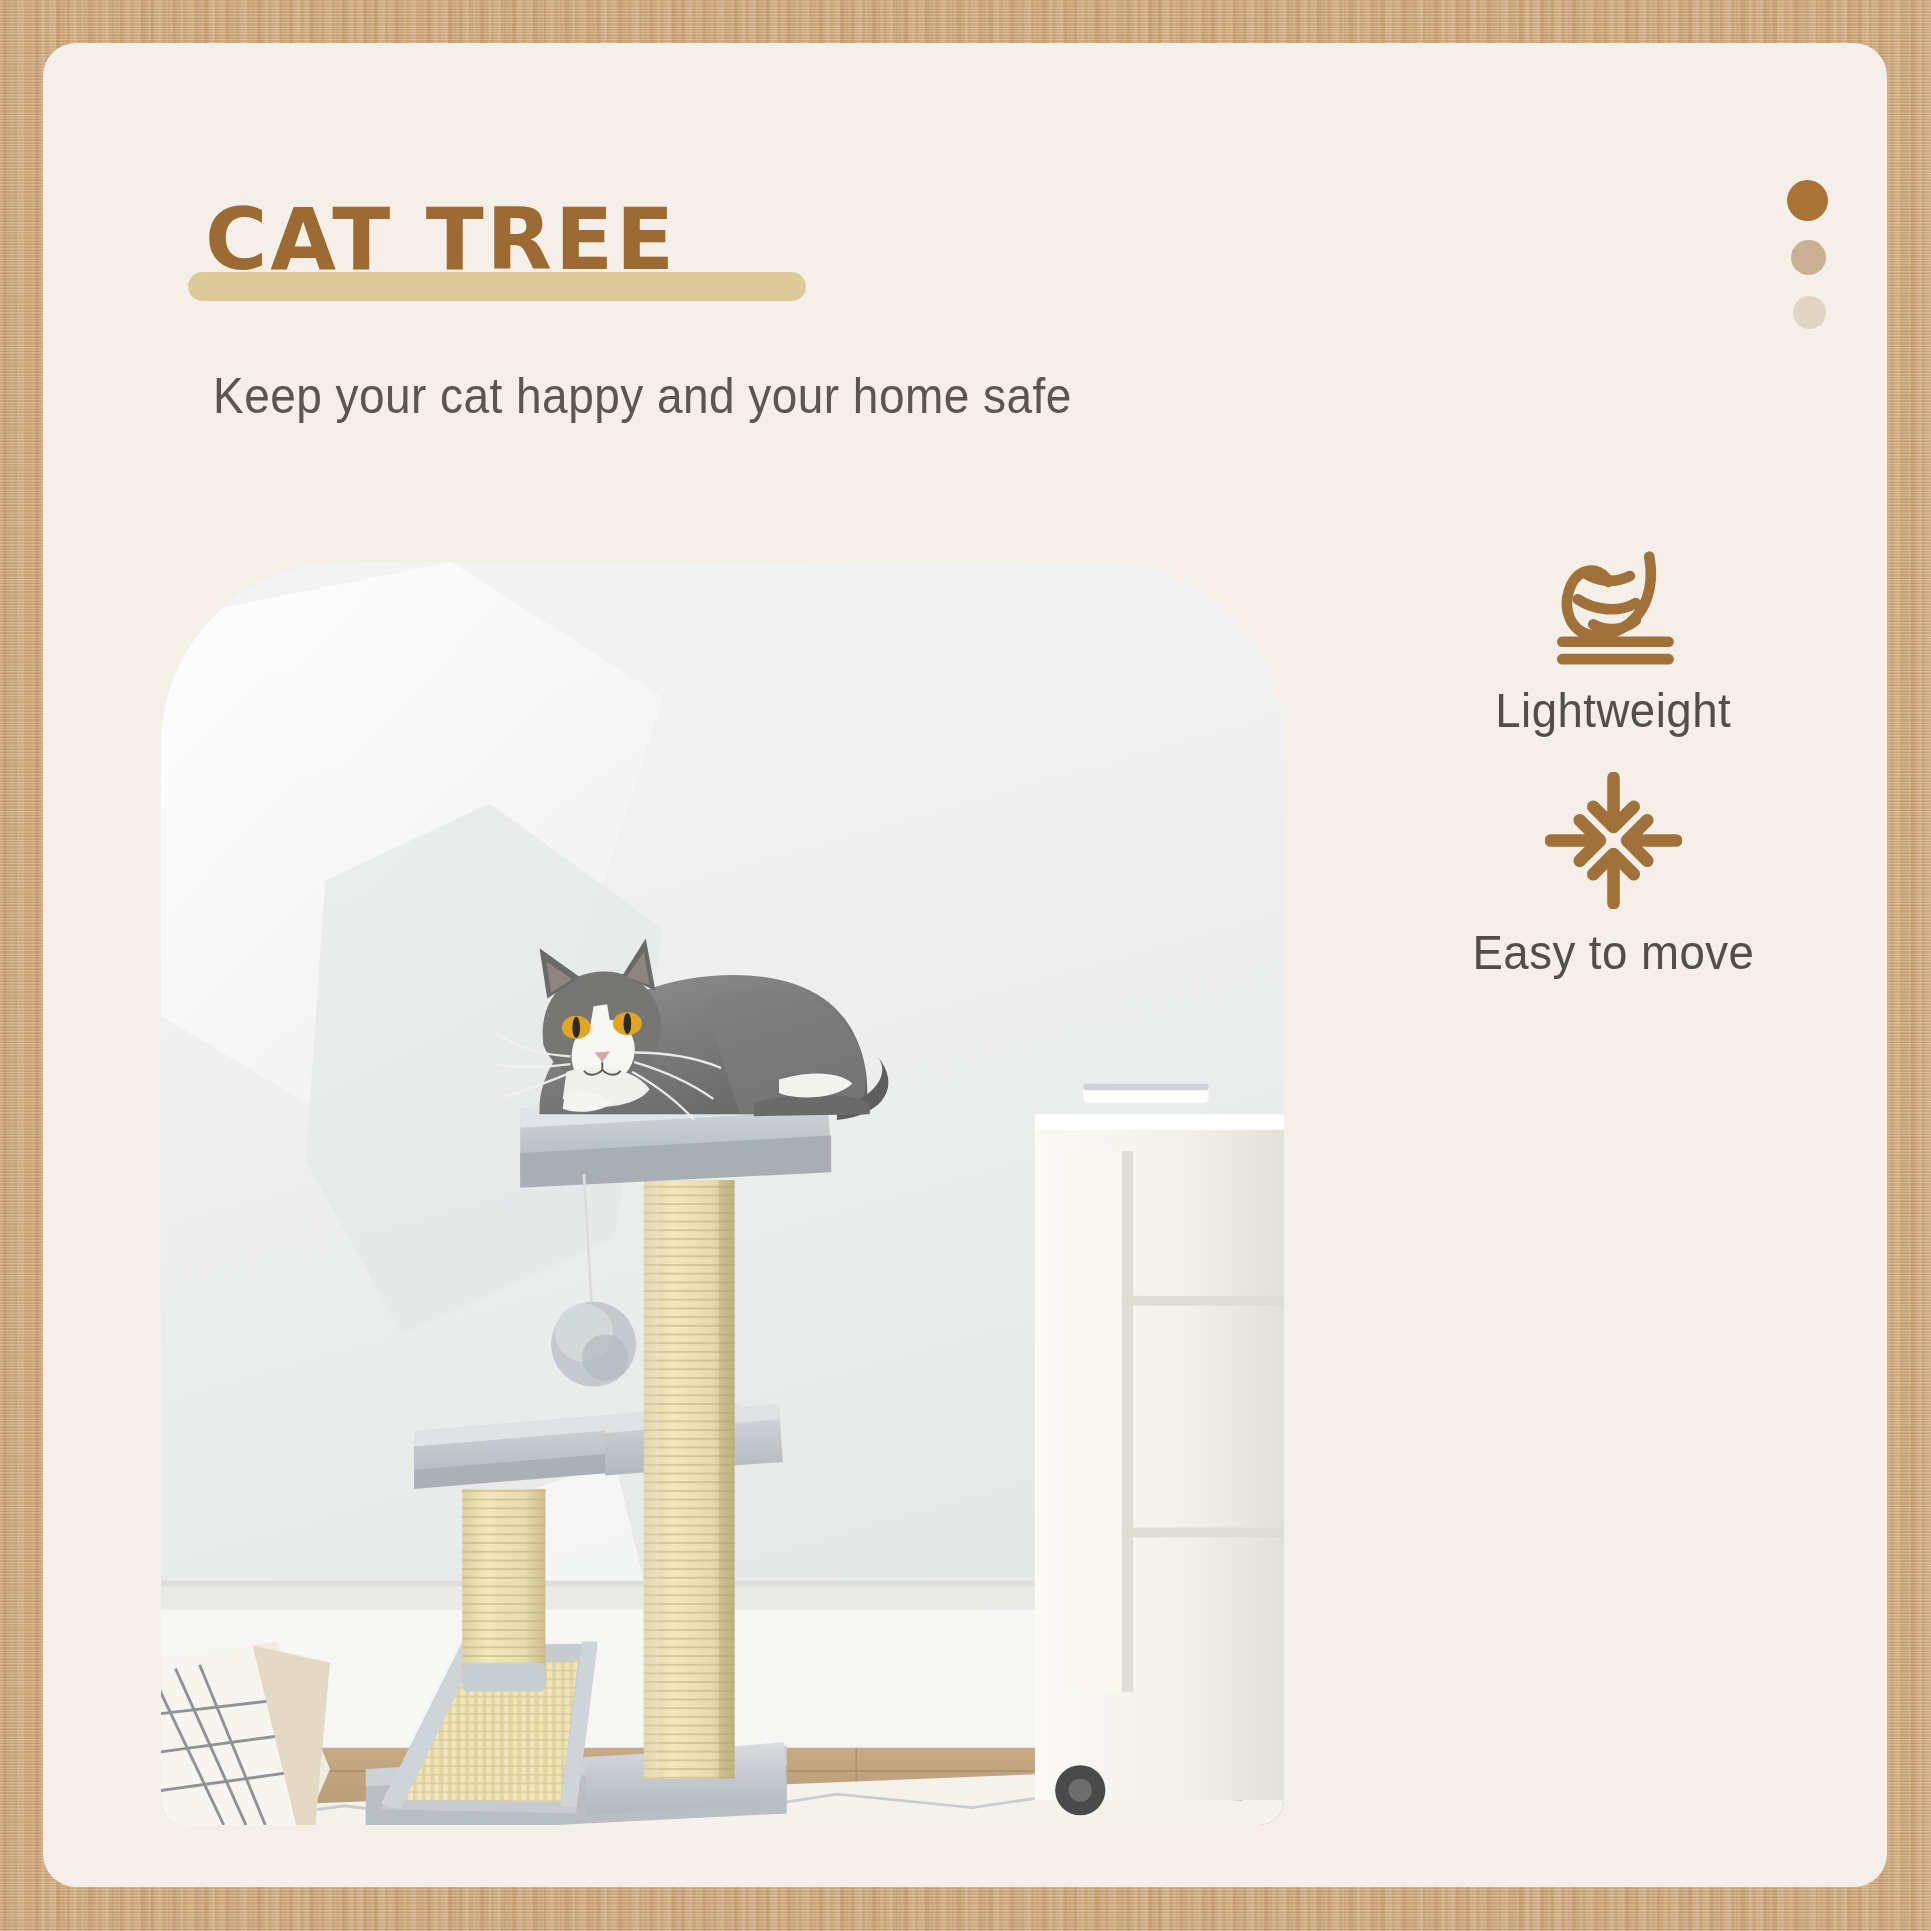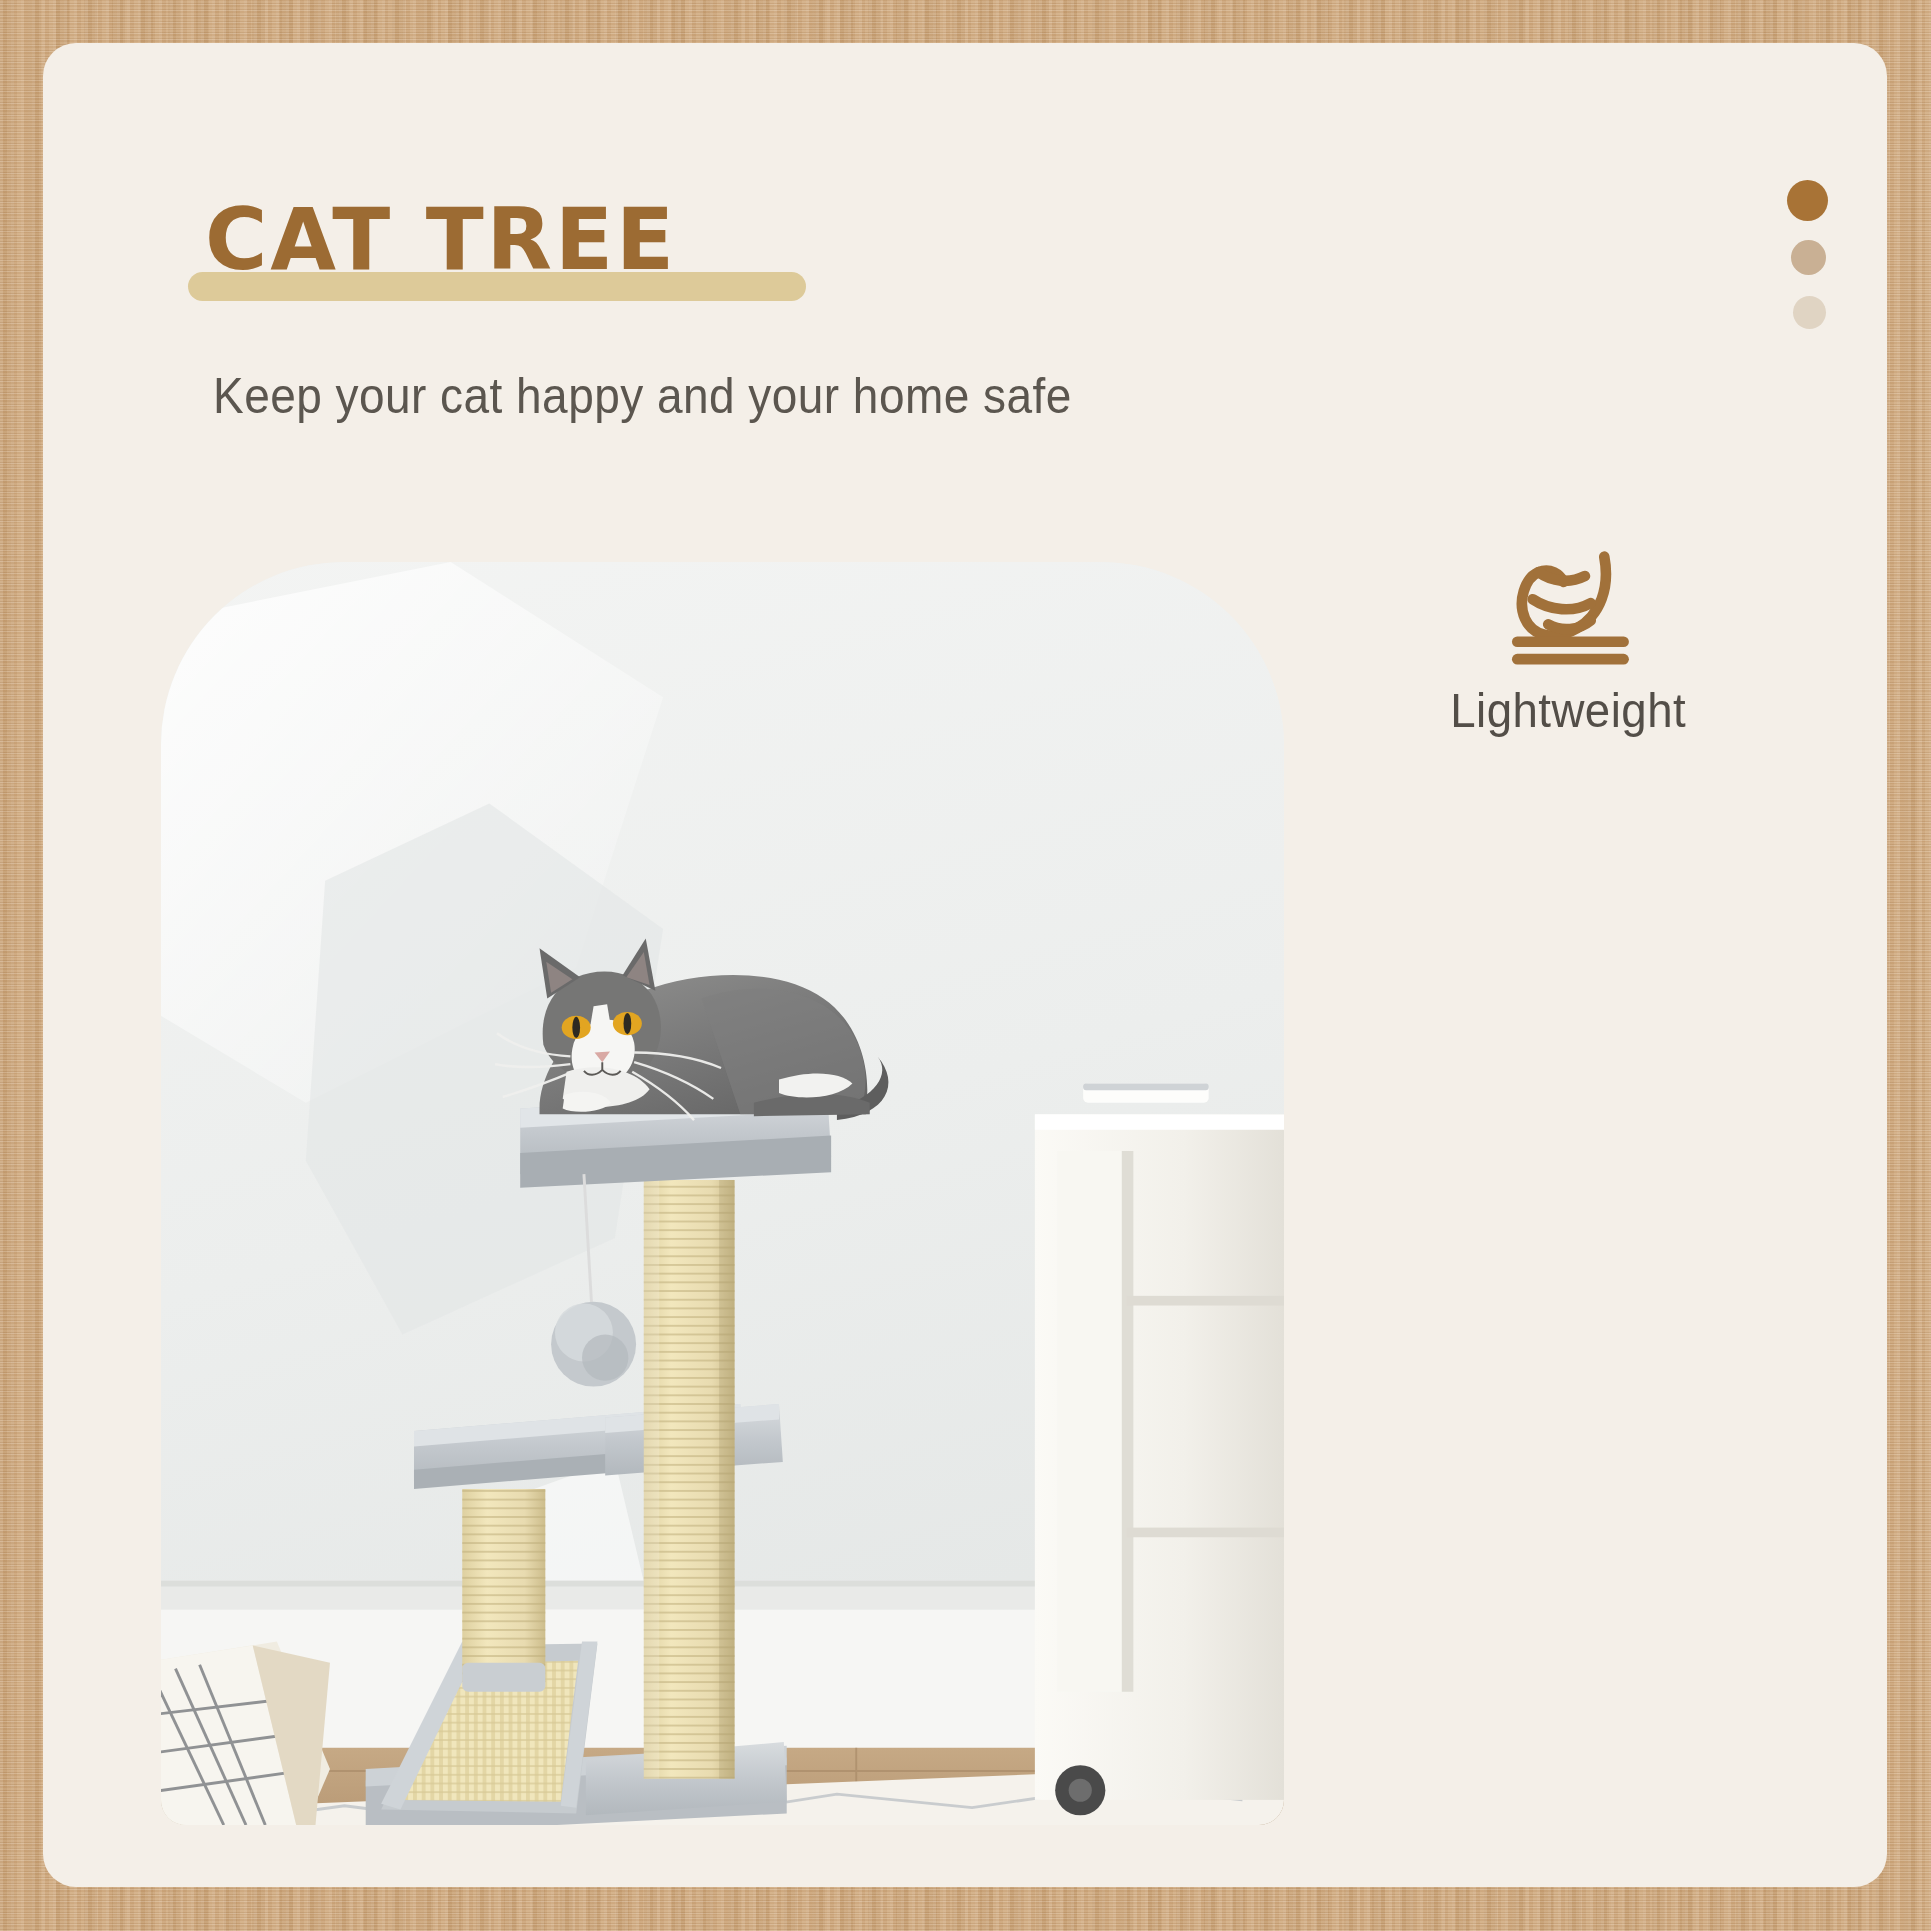--- a/index.html
+++ b/index.html
@@ -68,21 +68,21 @@
   #photo{
     position:absolute;left:118px;top:519px;
     width:1123px;height:1263px;
     border-radius:183px 183px 25px 25px;
     overflow:hidden;background:#eef1f0;
   }
   #photo svg{display:block;width:100%;height:100%;}
 
   
   #features{
-    position:absolute;left:1255px;top:502px;width:541px;
+    position:absolute;left:1300px;top:502px;width:541px;
   }
   .feature{
     width:100%;display:flex;flex-direction:column;
     align-items:center;margin-bottom:35px;
   }
   .ficon{display:block;margin:0 auto;}
   .flabel{
     margin-top:13.5px;text-align:center;
     font-family:"Liberation Sans", sans-serif;
     font-size:48px;font-weight:300;color:#534e48;
@@ -327,19 +327,34 @@
             <path d="M38 56 C 56 68, 80 70, 98 60"></path>
             <path d="M54 82 C 68 90, 86 88, 98 78"></path>
             <path d="M22 100 H 132"></path>
             <path d="M22 118 H 132"></path>
           </svg>
         </span>
         <div class="flabel">Lightweight</div>
       </div>
 
 
+      <div class="feature">
+        <span class="ficon">
+          <svg width="137" height="137" viewBox="0 0 142 142" fill="none" stroke="#a1713a" stroke-width="13" stroke-linecap="round" stroke-linejoin="round">
+            <path d="M71 6 V 56"></path>
+              <path d="M50 36 L 71 57 L 92 36"></path>
+            <path d="M71 136 V 86"></path>
+              <path d="M50 106 L 71 85 L 92 106"></path>
+            <path d="M6 71 H 56"></path>
+              <path d="M36 50 L 57 71 L 36 92"></path>
+            <path d="M136 71 H 86"></path>
+              <path d="M106 50 L 85 71 L 106 92"></path>
+          </svg>
+        </span>
+        <div class="flabel">Easy to move</div>
+      </div>
 
 
     </div>
 
   </div>
 </div>
 
 
 </body></html>

